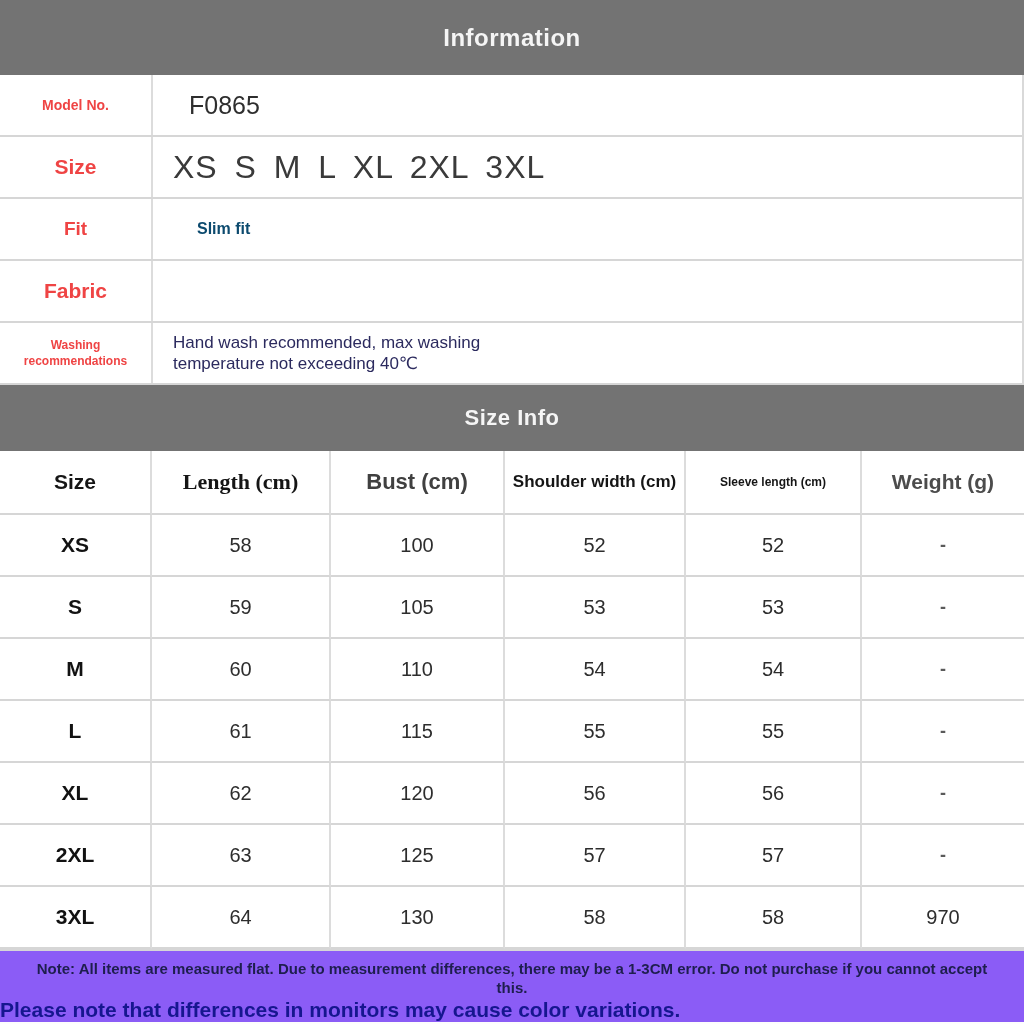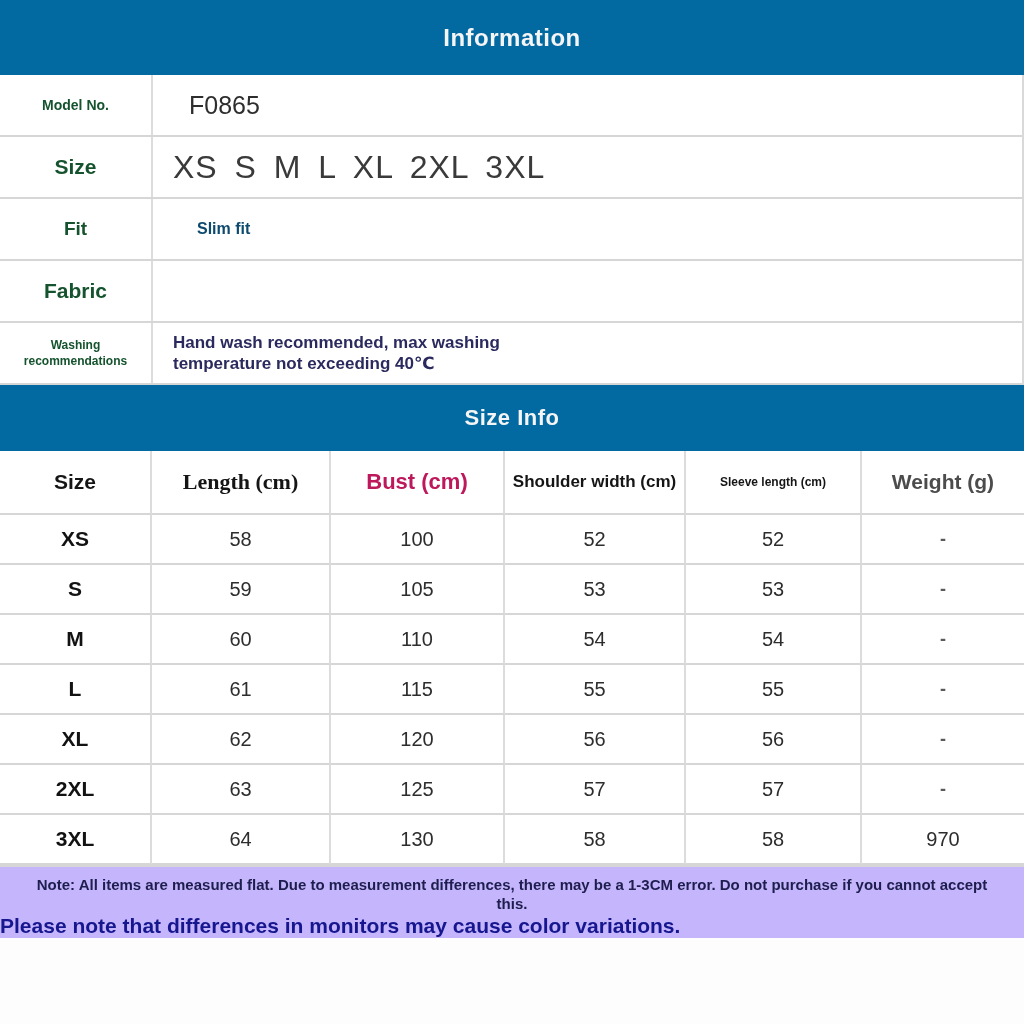--- a/index.html
+++ b/index.html
@@ -1,76 +1,76 @@
 <!DOCTYPE html>
 <html><head>
 <meta charset="utf-8">
 <style>
   * { margin: 0; padding: 0; box-sizing: border-box; }
   html, body { width: 1024px; background: #ffffff; font-family: "Liberation Sans", "DejaVu Sans", sans-serif; }
   .sheet { width: 1024px; height: 1024px; background: #fdfdfd; overflow: hidden; }
 
   
   .section-bar {
-    background: #0369a1; color: #f5f5f5;
+    background: #737373; color: #f5f5f5;
     display: flex; align-items: center; justify-content: center;
     font-weight: bold; letter-spacing: 0.5px;
   }
   .bar-information { height: 75px; font-size: 24px; }
   .bar-sizeinfo   { height: 66px; font-size: 22px; }
 
   
   .info-table { width: 1024px; border-right: 2px solid #d9d9d9; }
   .info-row {
     display: grid; grid-template-columns: 153px 1fr;
     height: 62px; border-bottom: 2px solid #d6d6d6; background: #fff;
   }
   .info-label {
     display: flex; align-items: center; justify-content: center; text-align: center;
-    font-weight: bold; color: #14532d; border-right: 2px solid #dcdcdc; padding: 0 8px;
+    font-weight: bold; color: #ef4444; border-right: 2px solid #dcdcdc; padding: 0 8px;
   }
   .info-value { display: flex; align-items: center; padding-left: 20px; color: #2a2a2a; }
 
   .row-model  .info-label { font-size: 14px; }
   .row-model  .info-value { font-size: 25px; font-weight: 500; color: #2e2e2e; padding-left: 36px; }
   .row-size   .info-label { font-size: 21px; }
   .row-size   .info-value { font-size: 32px; color: #3a3a3a; word-spacing: 7px; letter-spacing: 1px; }
   .row-fit    .info-label { font-size: 19px; }
   .row-fit    .info-value { font-size: 16px; font-weight: bold; color: #0c4a6e; padding-left: 44px; }
   .row-fabric .info-label { font-size: 21px; }
   .row-fabric .info-value { font-size: 27px; font-weight: bold; color: #17172b; letter-spacing: 0.5px; }
   .row-wash   .info-label { font-size: 12px; line-height: 1.35; }
-  .row-wash   .info-value { font-size: 17px; font-weight: bold; color: #2b2a5e; line-height: 1.25; }
+  .row-wash   .info-value { font-size: 17px; font-weight: normal; color: #2b2a5e; line-height: 1.25; }
   .row-wash   .info-value span { display: block; max-width: 395px; }
 
   
   .size-table { width: 1024px; border-bottom: 2px solid #d6d6d6; }
   .size-tr {
     display: grid; grid-template-columns: 152px 179px 174px 181px 176px 162px;
     background: #fff;
   }
   .size-td, .size-th {
     display: flex; align-items: center; justify-content: center; text-align: center;
     border-right: 2px solid #dcdcdc; border-bottom: 2px solid #d6d6d6;
   }
   .size-td:last-child, .size-th:last-child { border-right: none; }
   .size-tr.head { height: 64px; }
-  .size-tr.body { height: 50px; }
+  .size-tr.body { height: 62px; }
   .size-th { font-weight: bold; color: #151515; font-size: 21px; padding: 0 4px; }
   .size-th.th-length   { font-size: 22px; font-family: Liberation Serif, serif; }
-  .size-th.th-bust     { font-size: 22px; color: #be185d; }
+  .size-th.th-bust     { font-size: 22px; color: #404040; }
   .size-th.th-shoulder { font-size: 17px; }
   .size-th.th-sleeve   { font-size: 12px; }
   .size-th.th-weight   { font-size: 21px; color: #4c4c4c; }
   .c-size { font-weight: bold; color: #121212; font-size: 21px; }
   .c-num  { color: #2d2d2d; font-size: 20px; }
   .c-dash { color: #5a5a5a; font-size: 18px; font-weight: bold; }
 
   
-  .footer { padding-top: 9px; background: #c4b5fd; }
+  .footer { padding-top: 9px; background: #8b5cf6; }
   .note {
     max-width: 985px; margin: 0 auto; text-align: center;
     color: #1e1e4e; font-weight: bold; font-size: 15px; line-height: 1.25;
   }
   .monitor-note {
     text-align: left;
     color: #16168f; font-weight: bold; font-size: 21px;
   }
 </style>
 </head>

